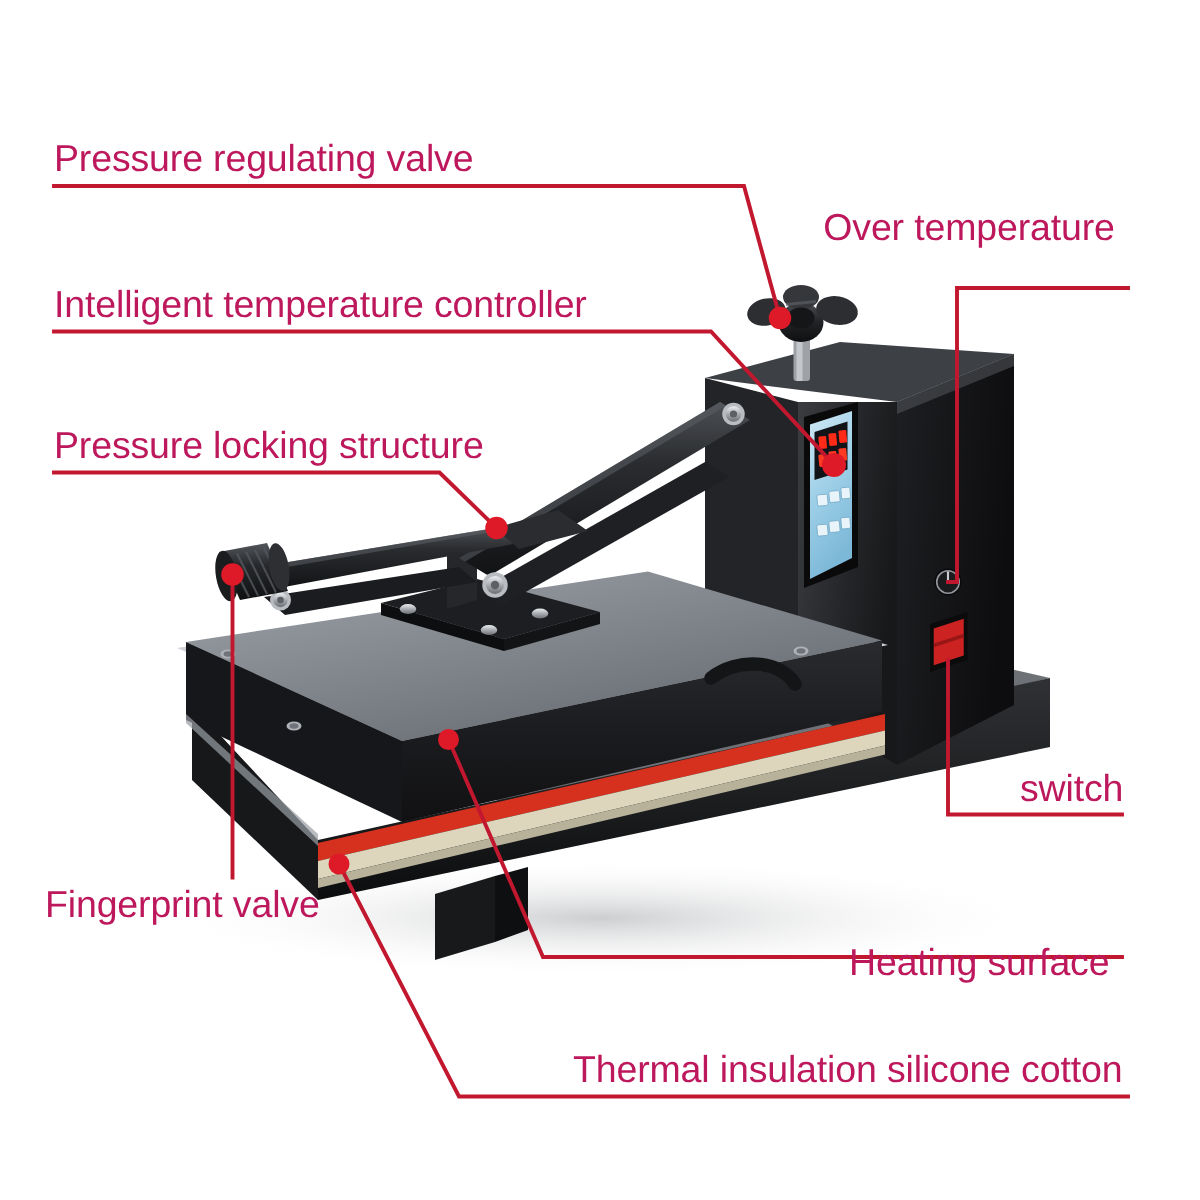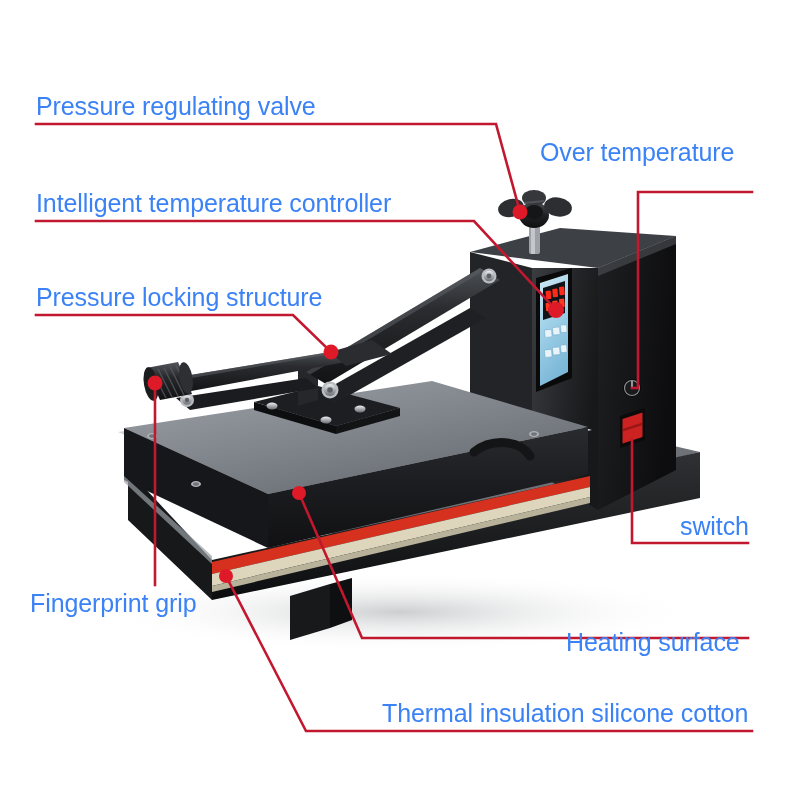--- a/index.html
+++ b/index.html
@@ -22,28 +22,28 @@
     position: absolute;
     left: 0;
     top: 0;
     width: 800px;
     height: 800px;
   }
   #annotation-svg { pointer-events: none; }
 
   .callout {
     position: absolute;
-    color: #3b82f6;
+    color: #be185d;
     font-family: "Liberation Sans", sans-serif;
     font-size: 25px;
     line-height: 1.18;
     white-space: nowrap;
     letter-spacing: -0.1px;
   }
-  .callout.two-line { white-space: normal; text-align: left; }
+  .callout.two-line { white-space: normal; text-align: center; }
 </style>
 </head>
 <body>
 
 <div id="stage">
 
   <svg id="product-svg" viewBox="0 0 800 800">
     <defs>
       <linearGradient id="gBodyTop" x1="0" y1="0" x2="1" y2="1">
         <stop offset="0" stop-color="#4a4c50"></stop>
@@ -326,21 +326,21 @@
 
   <div class="callout" style="left:36px; top:283px;">
     <span>Pressure locking structure</span>
   </div>
 
   <div class="callout" style="left:36px; top:189px;">
     <span>Intelligent temperature controller</span>
   </div>
 
   <div class="callout" style="left:30px; top:589px;">
-    <span>Fingerprint grip</span>
+    <span>Fingerprint valve</span>
   </div>
 
   <div class="callout two-line" style="left:540px; top:138px; width:212px;">
     <span>Over temperature</span><br>
   </div>
 
   <div class="callout" style="left:666px; top:512px;margin-left:14px;">
     <span>switch</span>
   </div>
 

